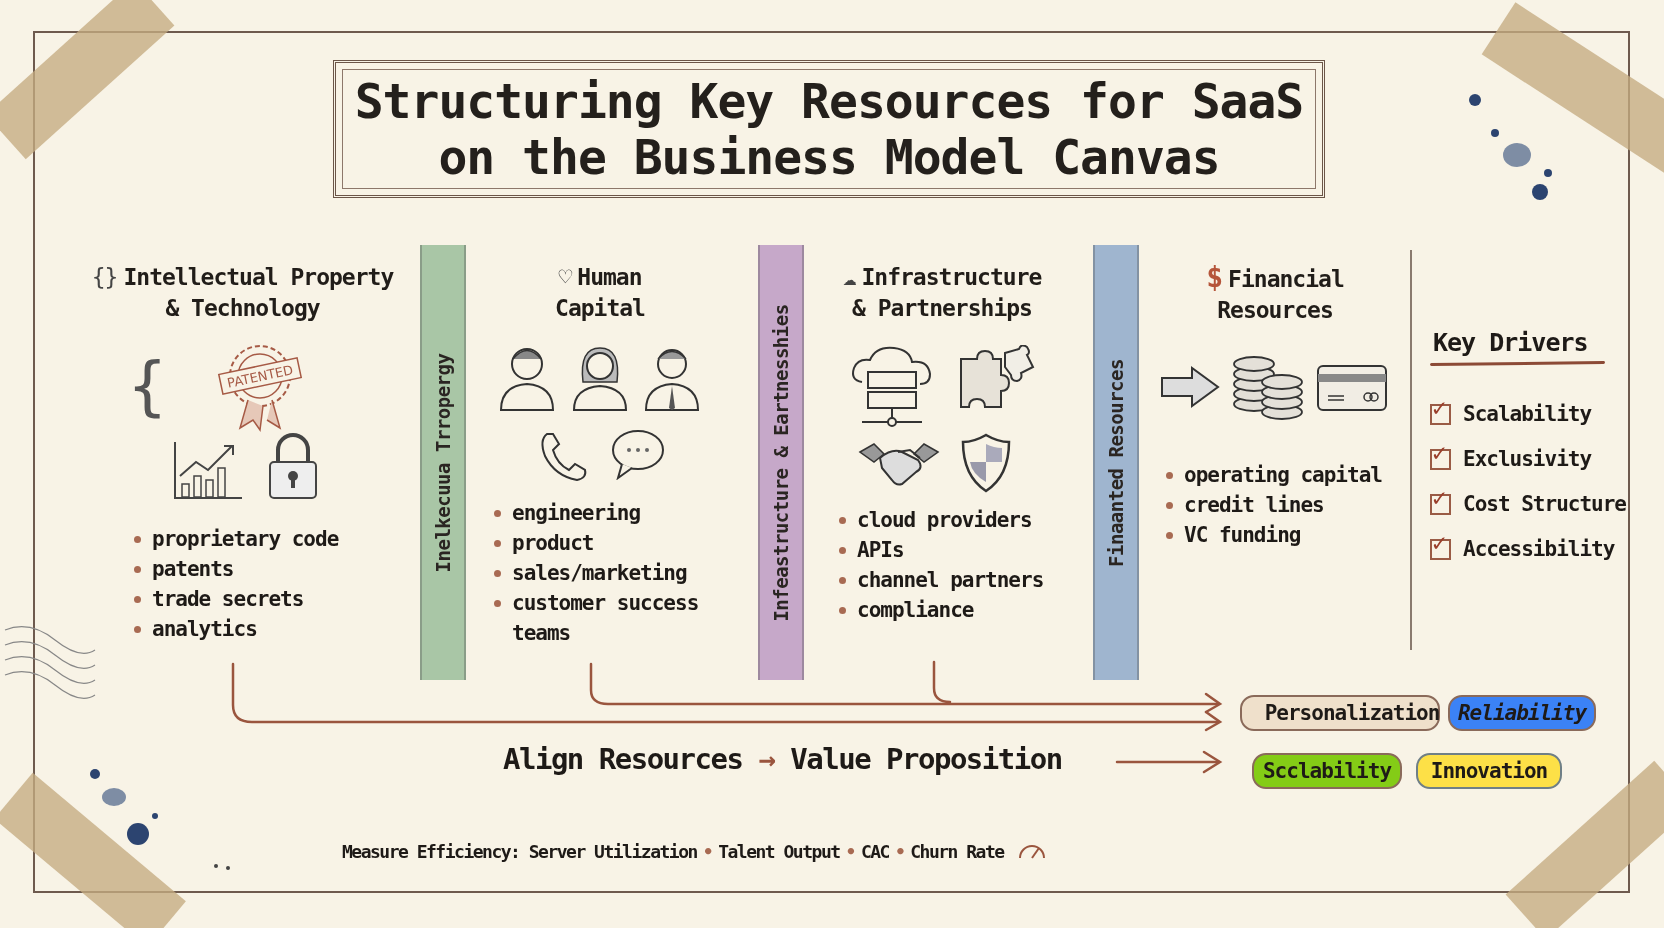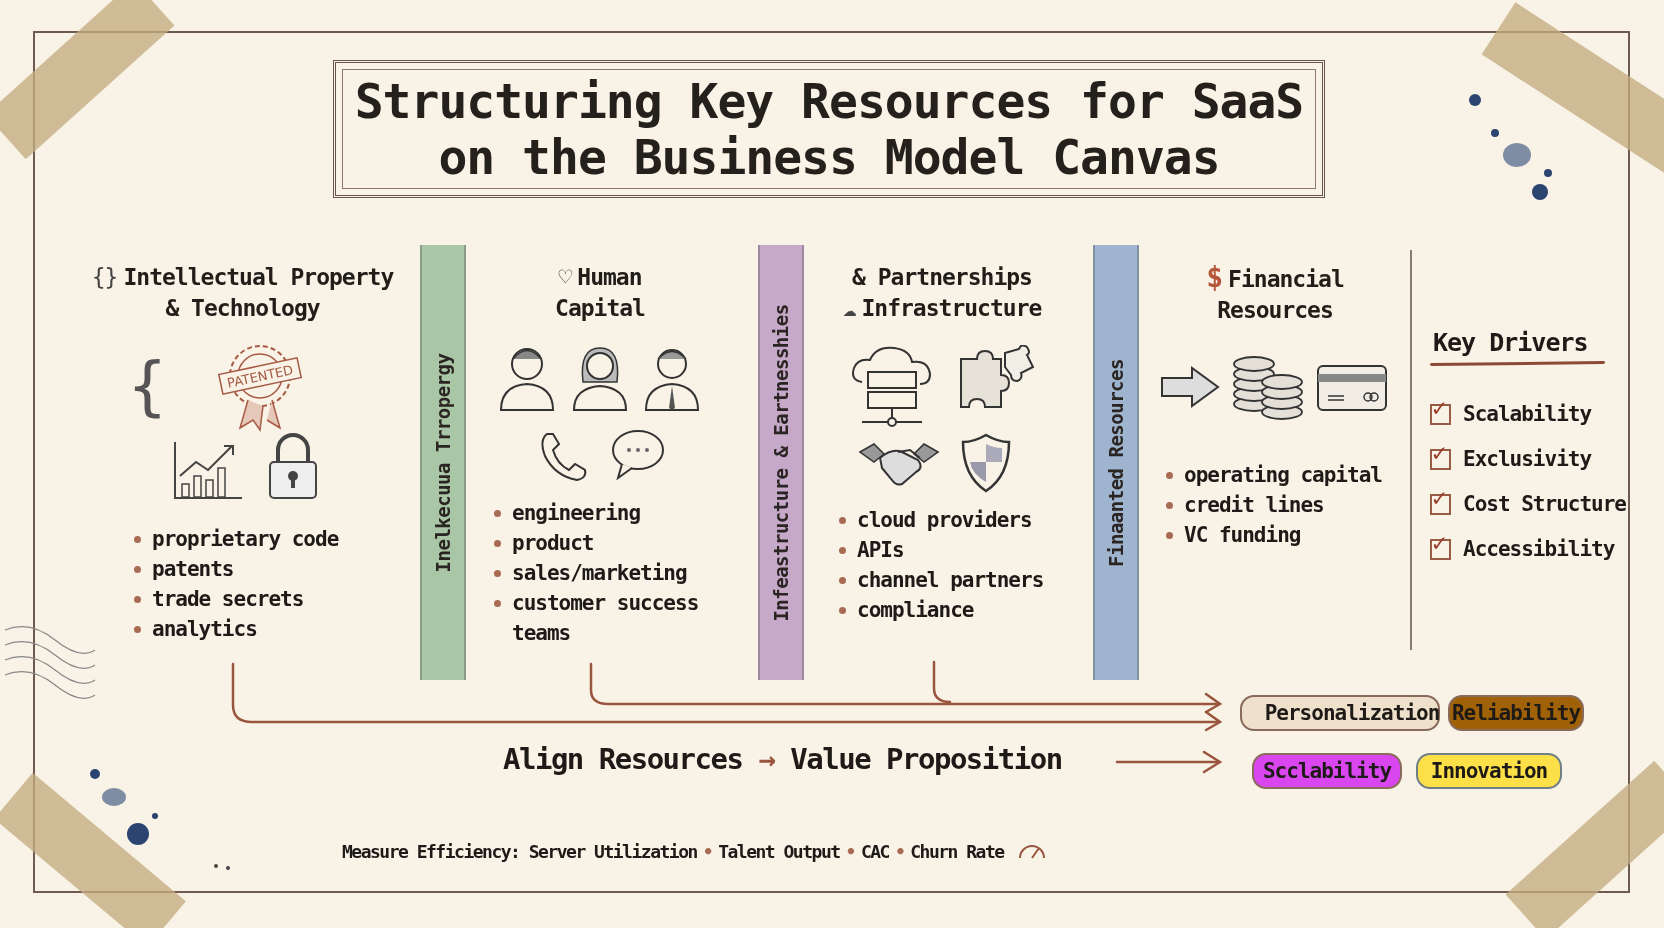--- a/index.html
+++ b/index.html
@@ -144,22 +144,22 @@
   <li>customer success</li>
   <li class="cont" style="padding-left:22px;">teams</li>
 </ul>
 <style>ul.bullets li.cont::before{display:none;}</style>
 
 <div class="band" style="left:758px;background:#c6a8c9;">
   <div class="band-label">Infeastructure &amp; Eartnesshies</div>
 </div>
 
 <div class="abs col-head" style="left:812px;top:262px;width:260px;">
+  <div><span class="ico">☁</span><span>Infrastructure</span></div>
   <div>&amp; Partnerships</div>
-  <div><span class="ico">☁</span><span>Infrastructure</span></div>
 </div>
 <svg class="icon" style="left:848px;top:342px;" width="88" height="88">
   <path d="M14 40 Q2 38 6 26 Q10 16 22 18 Q28 4 46 6 Q62 8 64 20 Q80 18 82 32 Q82 42 72 42" fill="none" stroke="#333" stroke-width="2"></path>
   <rect x="20" y="30" width="48" height="16" fill="#f8f3e6" stroke="#333" stroke-width="2"></rect>
     <rect x="20" y="50" width="48" height="16" fill="#f8f3e6" stroke="#333" stroke-width="2"></rect>
   <line x1="44" y1="66" x2="44" y2="78" stroke="#333" stroke-width="2"></line>
     <line x1="14" y1="80" x2="74" y2="80" stroke="#333" stroke-width="2"></line>
     <circle cx="44" cy="80" r="4" fill="#f8f3e6" stroke="#333" stroke-width="2"></circle>
 </svg>
 <svg class="icon" style="left:955px;top:345px;" width="85" height="72">
@@ -248,22 +248,22 @@
     <path d="M591 664 V690 Q591 704 608 704 H1218"></path>
     <path d="M934 662 V688 Q934 702 950 702"></path>
     <path d="M1206 694 L1220 704 L1206 712"></path>
     <path d="M1206 712 L1220 722 L1206 730"></path>
     <path d="M1117 762 H1218"></path>
     <path d="M1204 752 L1220 762 L1204 772"></path>
   </g>
 </svg>
 
 <div class="pill" style="left:1240px;top:695px;width:200px;background:#efe0cb;padding-left:24px;">Personalization</div>
-<div class="pill" style="left:1448px;top:695px;width:136px;background:#a16207;">Reliability</div>
-<div class="pill" style="left:1252px;top:753px;width:150px;background:#d946ef;">Scclability</div>
+<div class="pill" style="left:1448px;top:695px;width:148px;background:#3b82f6;font-style:italic;">Reliability</div>
+<div class="pill" style="left:1252px;top:753px;width:150px;background:#84cc16;">Scclability</div>
 <div class="pill" style="left:1416px;top:753px;width:146px;background:#fde047;border-color:#6f7f86;">Innovation</div>
 
 <div class="abs align-text">
   <span>Align Resources</span> <span class="arr">→</span> <span>Value Proposition</span>
 </div>
 
 <div class="abs bottom-text">
   <span>Measure Efficiency:</span> <span>Server Utilization</span><span class="dot">•</span><span>Talent Output</span><span class="dot">•</span><span>CAC</span><span class="dot">•</span><span>Churn Rate</span>
   <svg width="30" height="22" style="vertical-align:-2px;margin-left:4px;">
     <path d="M3 20 A12 12 0 0 1 27 20" stroke="#9a553e" stroke-width="2" fill="none"></path>

